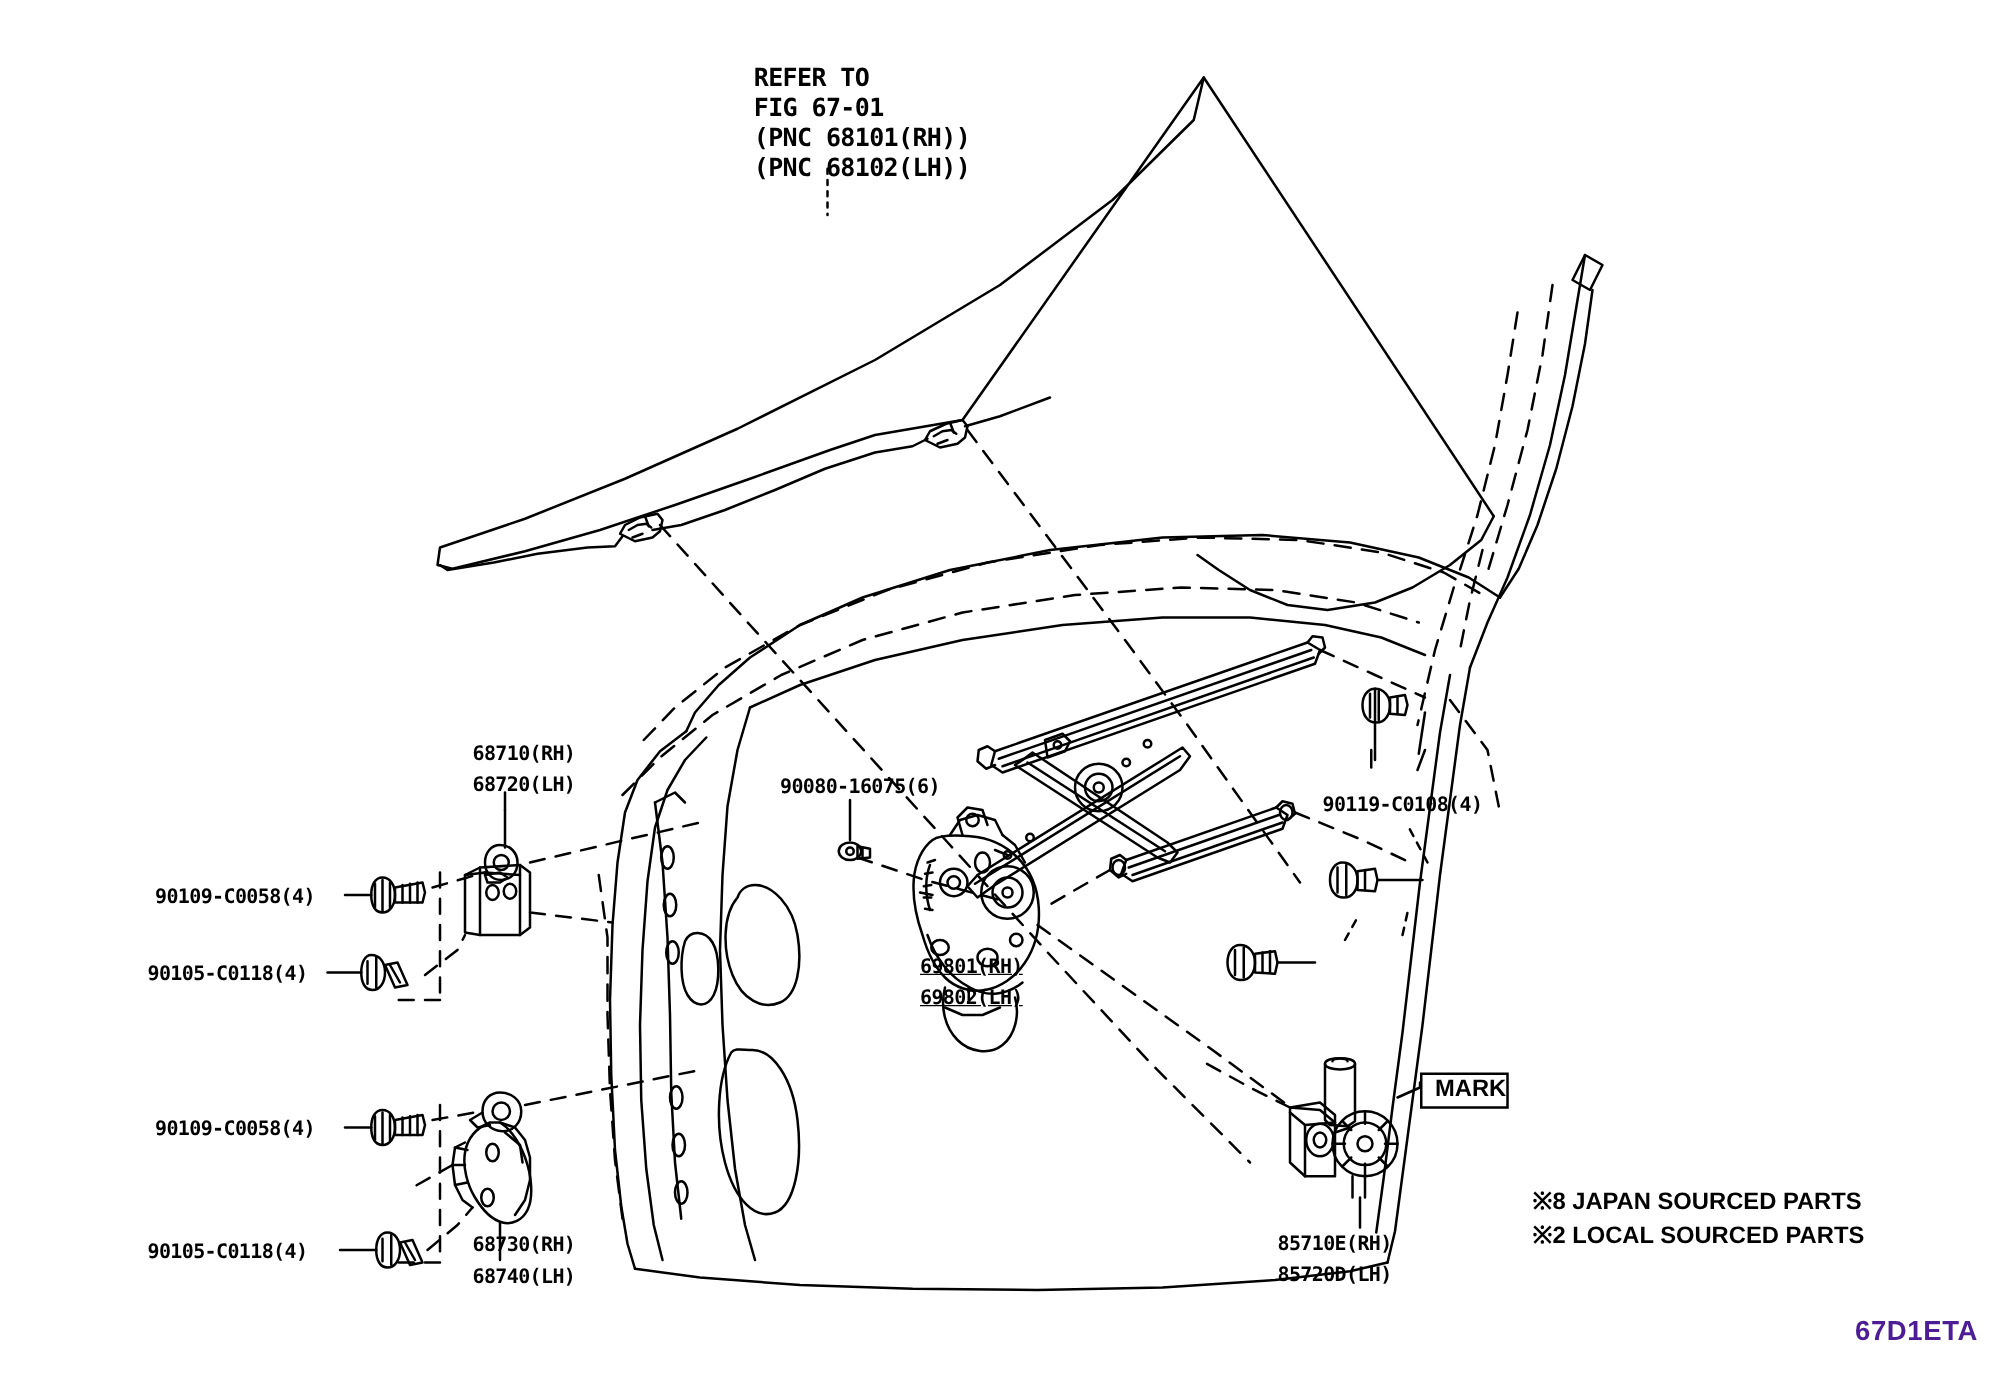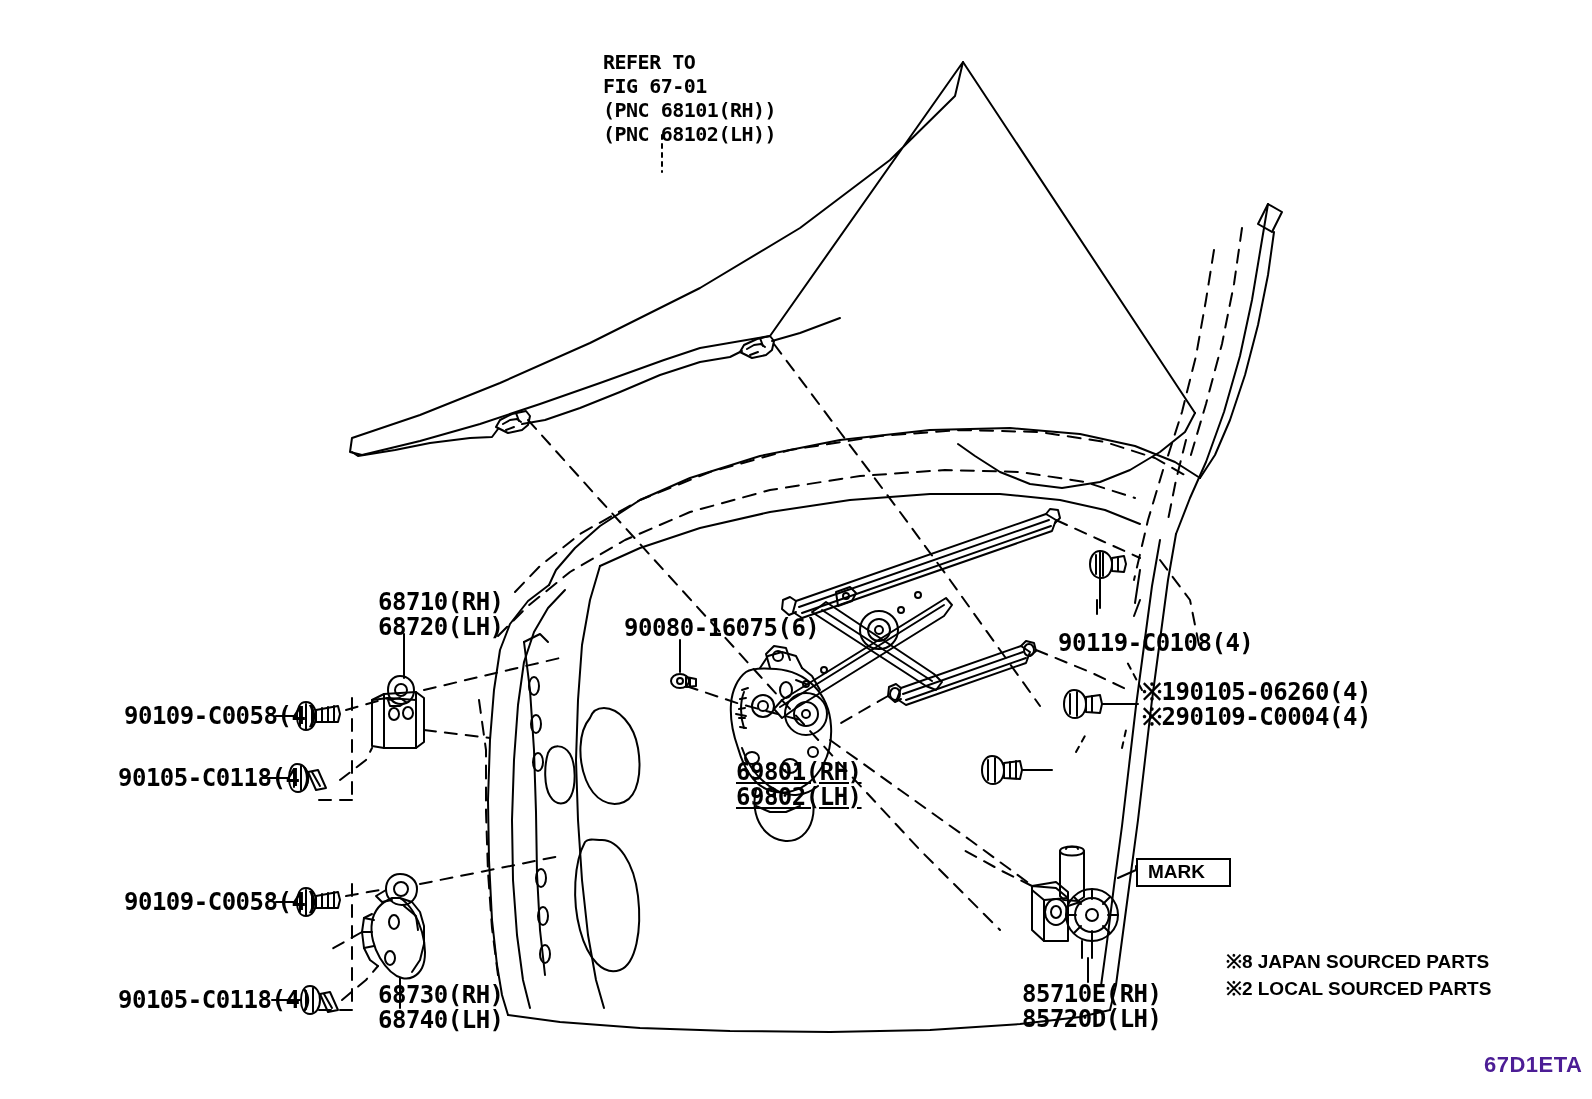--- a/index.html
+++ b/index.html
@@ -19,34 +19,34 @@
     position: absolute;
     top: 0;
     left: 0;
     width: 1592px;
     height: 1099px;
   }
   .lbl {
     position: absolute;
     font-family: "DejaVu Sans Mono", monospace;
     font-weight: bold;
-    font-size: 24px;
+    font-size: 16px;
     letter-spacing: -0.5px;
     color: #000000;
     white-space: pre;
     line-height: 25px;
   }
   .refer {
     line-height: 24px;
     font-size: 20px;
   }
   .markbox {
     position: absolute;
     border: 2px solid #000;
-    padding: 2px 24px 3px 10px;
+    padding: 2px 0 3px 10px;
     font-family: "Liberation Sans", sans-serif;
     font-weight: bold;
     font-size: 19px;
     background: #fff;
     color: #000;
     line-height: 20px;
   }
   .footer {
     position: absolute;
     font-family: "Liberation Sans", sans-serif;
@@ -464,21 +464,20 @@
   <div class="lbl" style="left:118px; top:988px;">90105-C0118(4)</div>
 
   <div class="lbl" style="left:624px; top:616px;">90080-16075(6)</div>
 
   <div class="lbl" style="left:1058px; top:612px;margin-top:19px;">90119-C0108(4)</div>
 
   <div class="lbl" style="left:736px; top:760px;text-decoration:underline;"><span>69801(RH)</span><br><span>69802(LH)</span></div>
 
   <div class="lbl" style="left:1022px; top:982px;"><span>85710E(RH)</span><br><span>85720D(LH)</span></div>
 
-  <div class="lbl" style="left:1142px; top:680px;"><span>※190105-06260(4)</span><br><span>※290109-C0004(4)</span></div>
 
 
   <div class="markbox" style="left:1136px; top:858px;">MARK</div>
 
   <div class="legend" style="left:1226px; top:948px;"><span>※8 JAPAN SOURCED PARTS</span><br><span>※2 LOCAL SOURCED PARTS</span></div>
 
   <div class="footer" style="left:1484px; top:1052px;">67D1ETA</div>
 
 </div>
 

